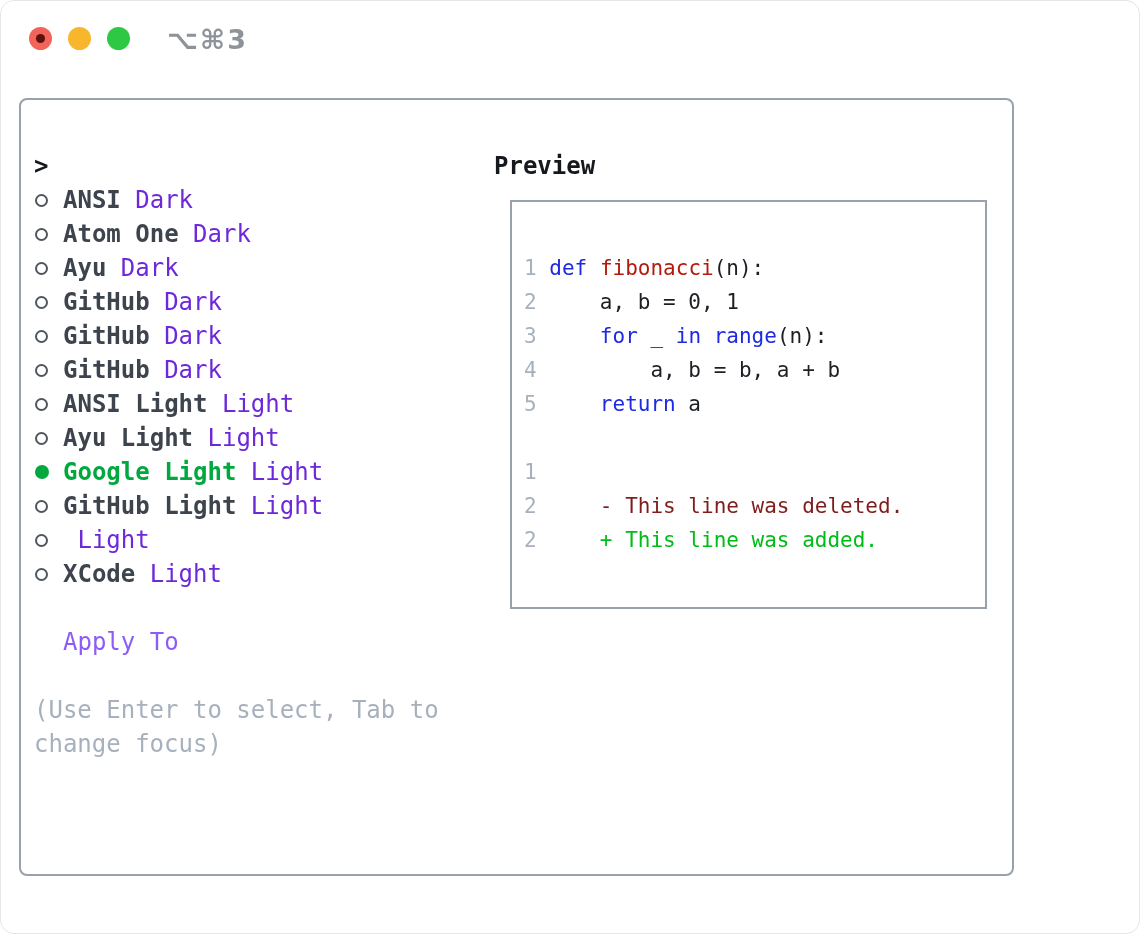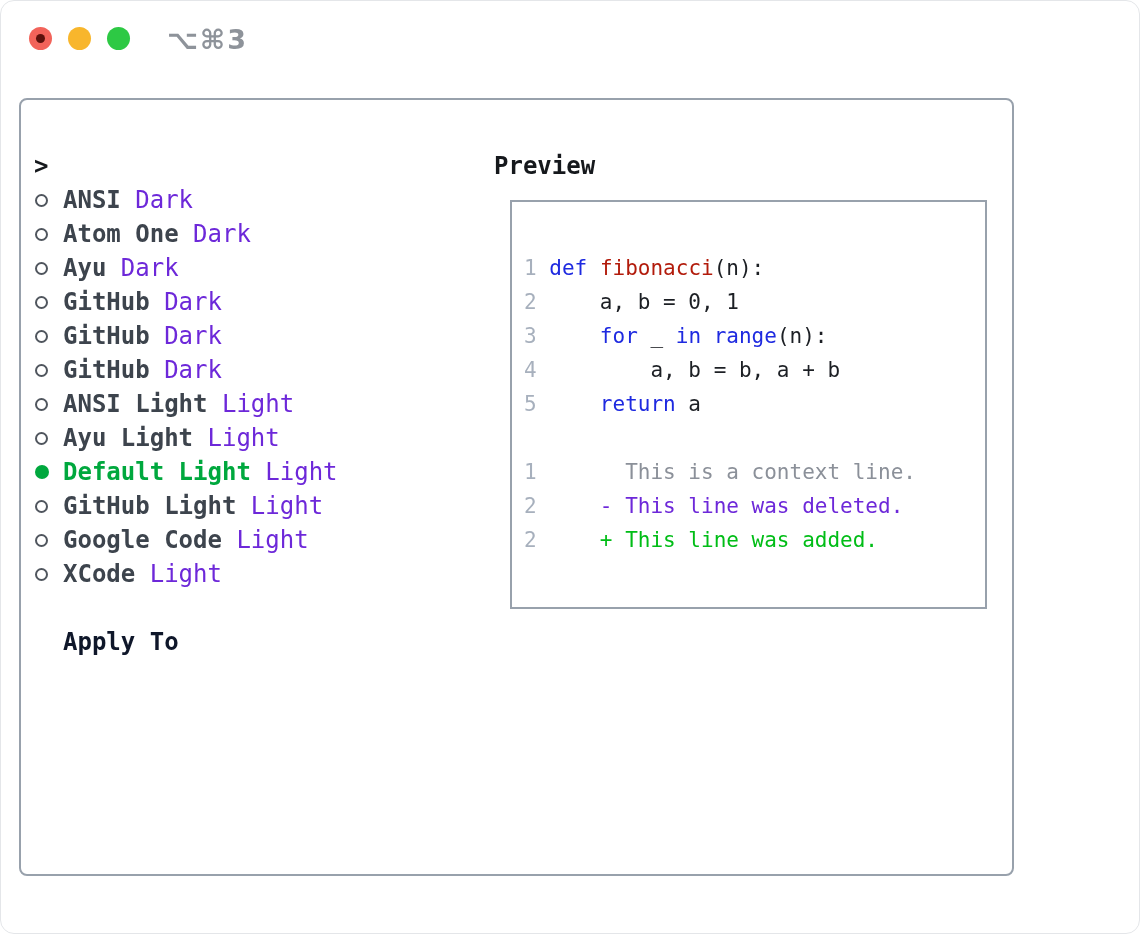--- a/index.html
+++ b/index.html
@@ -27,41 +27,41 @@
     position:absolute;left:18px;top:97px;width:995px;height:778px;
     border:2px solid #98a1ac;border-radius:8px;background:#ffffff;box-sizing:border-box;
   }
   .left-col{position:absolute;left:13px;top:49px;width:445px;}
   .right-col{position:absolute;left:473px;top:49px;width:505px;}
   .row{height:34px;display:flex;align-items:center;white-space:pre;font-size:24px;color:#3d444d;}
   .spacer{height:34px;}
   .marker{width:29px;flex:0 0 29px;display:flex;align-items:center;}
   .caret{font-weight:bold;color:#15181c;}
   .h1{font-weight:bold;color:#15181c;}
-  .h2{font-weight:bold;color:#0f172a;}
+  .h2{font-weight:normal;color:#8b5cf6;}
   .radio{width:13px;height:13px;border:2px solid #50565e;border-radius:50%;box-sizing:border-box;margin-left:1px;}
   .radio.on{background:#00a83e;border:none;width:14px;height:14px;}
   .name{color:#3d444d;font-weight:bold;}
   .name.sel{color:#00a83e;}
   .tag{color:#6d28d9;}
   .help{margin-top:0;}
   .help-line{height:34px;display:flex;align-items:center;font-size:24px;color:#a7b0bd;white-space:pre;}
   
   .preview-box{
     margin-left:16px;margin-top:17px;width:477px;height:409px;
     border:2px solid #98a1ac;background:#ffffff;box-sizing:border-box;
     padding:49px 0 0 12px;overflow:hidden;
   }
   .pline{height:34px;display:flex;align-items:center;font-size:21px;white-space:pre;}
   .lnum{flex:0 0 2ch;width:2ch;color:#a7b0bd;}
   .pcode{color:#1c1f24;}
   .kw{color:#1e2ae0;}
   .fn{color:#b21b0b;}
   .t-context{color:#8b9099;}
-  .t-deleted{color:#6d28d9;}
+  .t-deleted{color:#7f1d1d;}
   .t-added{color:#00bd16;}
 </style>
 </head>
 <body>
 
 <div class="window">
   <div class="titlebar">
     <div class="traffic">
       <span class="tl red">
           <span class="dot"></span>
@@ -79,45 +79,49 @@
       </div>
       <div id="theme-rows">
           <div class="row"><span class="marker"><span class="radio"></span></span><span class="name">ANSI</span><span class="tag"> Dark</span></div>
           <div class="row"><span class="marker"><span class="radio"></span></span><span class="name">Atom One</span><span class="tag"> Dark</span></div>
           <div class="row"><span class="marker"><span class="radio"></span></span><span class="name">Ayu</span><span class="tag"> Dark</span></div>
           <div class="row"><span class="marker"><span class="radio"></span></span><span class="name">GitHub</span><span class="tag"> Dark</span></div>
           <div class="row"><span class="marker"><span class="radio"></span></span><span class="name">GitHub</span><span class="tag"> Dark</span></div>
           <div class="row"><span class="marker"><span class="radio"></span></span><span class="name">GitHub</span><span class="tag"> Dark</span></div>
           <div class="row"><span class="marker"><span class="radio"></span></span><span class="name">ANSI Light</span><span class="tag"> Light</span></div>
           <div class="row"><span class="marker"><span class="radio"></span></span><span class="name">Ayu Light</span><span class="tag"> Light</span></div>
-          <div class="row"><span class="marker"><span class="radio on"></span></span><span class="name sel">Default Light</span><span class="tag"> Light</span></div>
+          <div class="row"><span class="marker"><span class="radio on"></span></span><span class="name sel">Google Light</span><span class="tag"> Light</span></div>
           <div class="row"><span class="marker"><span class="radio"></span></span><span class="name">GitHub Light</span><span class="tag"> Light</span></div>
-          <div class="row"><span class="marker"><span class="radio"></span></span><span class="name">Google Code</span><span class="tag"> Light</span></div>
+          <div class="row"><span class="marker"><span class="radio"></span></span><span class="tag"> Light</span></div>
           <div class="row"><span class="marker"><span class="radio"></span></span><span class="name">XCode</span><span class="tag"> Light</span></div>
         </div>
       <div class="spacer"></div>
       <div class="row">
         <span class="marker"></span>
         <span class="h2">Apply To</span>
       </div>
       <div class="spacer"></div>
+      <div class="help">
+        <div class="help-line">(Use Enter to select, Tab to</div>
+        <div class="help-line">change focus)</div>
+      </div>
     </div>
 
     <div class="right-col">
       <div class="row">
         <span class="h1">Preview</span>
       </div>
       <div class="preview-box">
         <div id="preview-lines">
             <div class="pline"><span class="lnum">1</span><span class="pcode"><span class="kw">def</span><span> </span><span class="fn">fibonacci</span><span>(n):</span></span></div>
             <div class="pline"><span class="lnum">2</span><span class="pcode"><span>    a, b = 0, 1</span></span></div>
             <div class="pline"><span class="lnum">3</span><span class="pcode"><span>    </span><span class="kw">for</span><span> _ </span><span class="kw">in</span><span> </span><span class="kw">range</span><span>(n):</span></span></div>
             <div class="pline"><span class="lnum">4</span><span class="pcode"><span>        a, b = b, a + b</span></span></div>
             <div class="pline"><span class="lnum">5</span><span class="pcode"><span>    </span><span class="kw">return</span><span> a</span></span></div>
             <div class="pline"></div>
-            <div class="pline"><span class="lnum">1</span><span class="pcode t-context">      This is a context line.</span></div>
+            <div class="pline"><span class="lnum">1</span></div>
             <div class="pline"><span class="lnum">2</span><span class="pcode t-deleted">    - This line was deleted.</span></div>
             <div class="pline"><span class="lnum">2</span><span class="pcode t-added">    + This line was added.</span></div>
           </div>
       </div>
     </div>
   </div>
 </div>
 
 </body></html>

